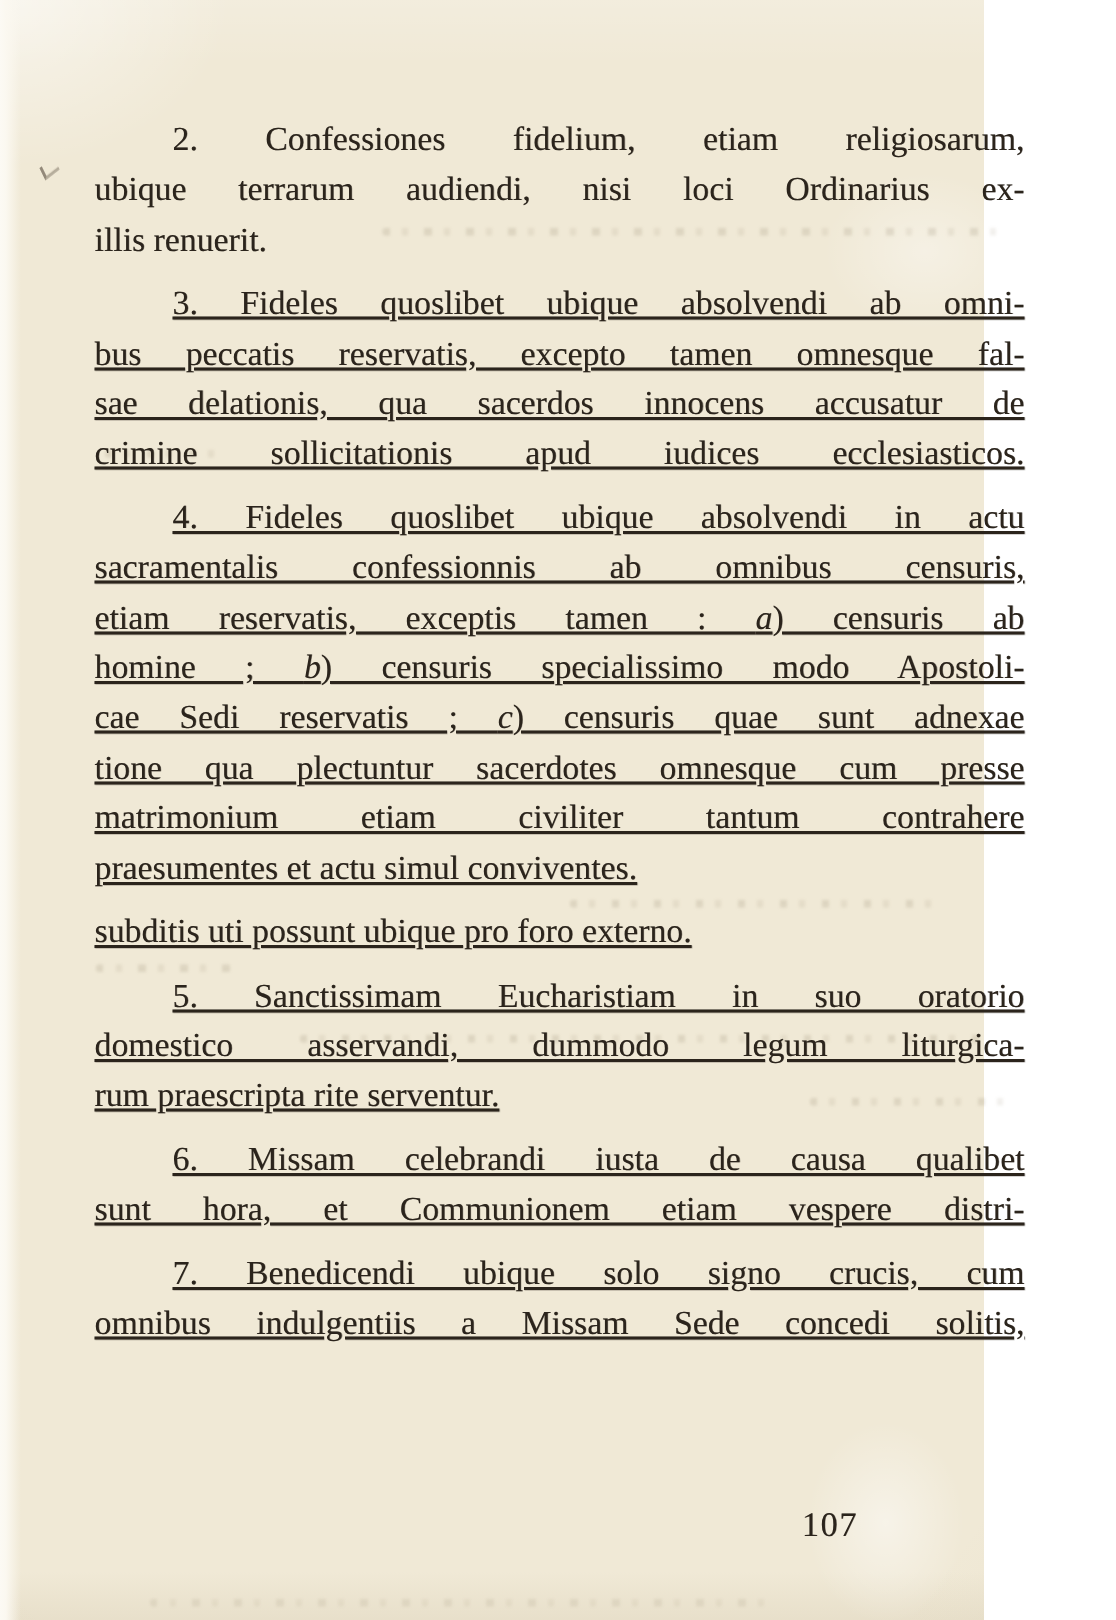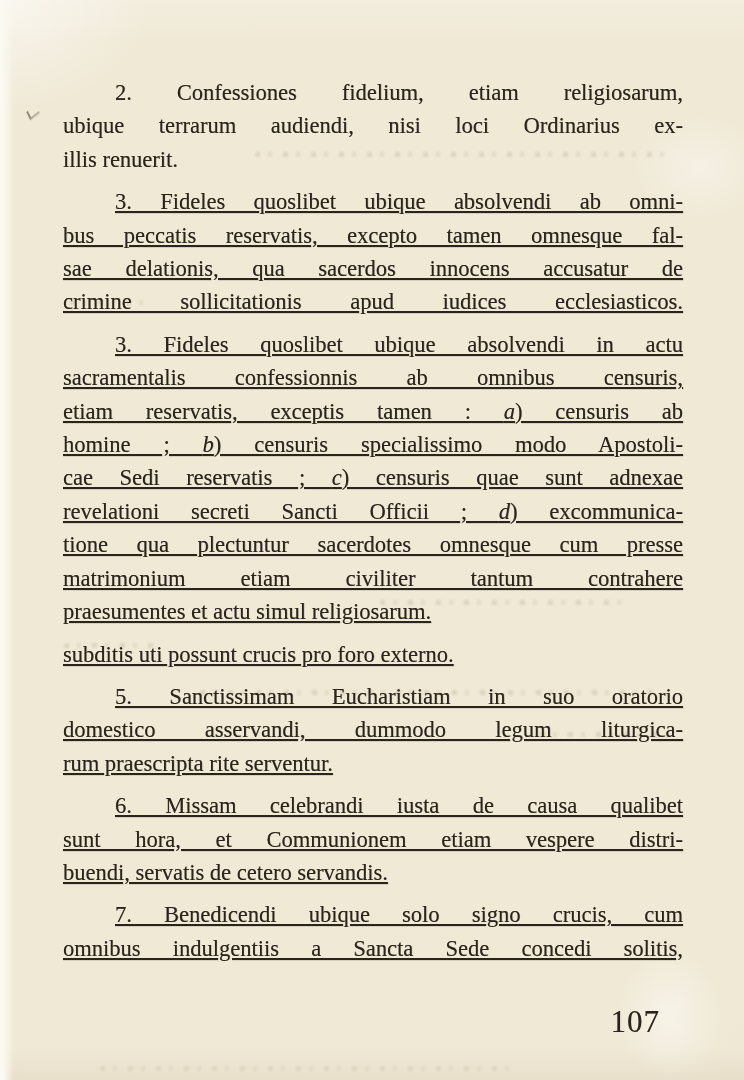--- a/index.html
+++ b/index.html
@@ -4,21 +4,21 @@
 <style>
   html, body {
     margin: 0;
     padding: 0;
     width: 744px;
     height: 1080px;
     overflow: hidden;
   }
   .page {
     position: relative;
-    width: 744px;
+    width: 656px;
     height: 1080px;
     background-color: #f0e9d6;
     background-image:
       radial-gradient(ellipse 220px 160px at 0% 0%, rgba(255,255,255,0.55), rgba(255,255,255,0) 70%),
       radial-gradient(ellipse 90px 70px at 94% 15.5%, rgba(255,255,255,0.35), rgba(255,255,255,0) 75%),
       radial-gradient(ellipse 70px 90px at 90% 94%, rgba(255,255,255,0.45), rgba(255,255,255,0) 75%),
       radial-gradient(ellipse 120% 115% at 48% 42%, rgba(255,255,255,0) 62%, rgba(168,150,112,0.16) 100%),
       linear-gradient(180deg, rgba(255,255,255,0.18) 0%, rgba(255,255,255,0) 4%),
       linear-gradient(0deg, rgba(160,140,100,0.10) 0%, rgba(160,140,100,0) 3%);
     font-family: "Liberation Serif", "DejaVu Serif", serif;
@@ -45,21 +45,21 @@
     text-align: justify;
     text-align-last: justify;
   }
   .line.last { text-align-last: left; }
   .line.first { padding-left: 52px; }
   .line i { font-style: italic; }
   .page-number {
     position: absolute;
     top: 1004px;
     right: 84px;
-    font-size: 31px;
+    font-size: 23px;
     color: #2b241c;
     text-shadow: 0.35px 0.3px 0.3px rgba(43,36,28,0.45);
     letter-spacing: 1px;
   }
   
   .smudge {
     position: absolute;
     height: 5px;
     background: repeating-linear-gradient(90deg,
       rgba(125,110,82,0.16) 0 5px, rgba(125,110,82,0) 5px 13px,
@@ -107,43 +107,41 @@
         <div class="line">ubique terrarum audiendi, nisi loci Ordinarius ex-</div>
         <div class="line last">illis renuerit.</div>
       </div>
       <div class="para">
         <div class="line first">3. Fideles quoslibet ubique absolvendi ab omni-</div>
         <div class="line">bus peccatis reservatis, excepto tamen omnesque fal-</div>
         <div class="line">sae delationis, qua sacerdos innocens accusatur de</div>
         <div class="line">crimine sollicitationis apud iudices ecclesiasticos.</div>
       </div>
       <div class="para">
-        <div class="line first">3. Fideles quoslibet ubique absolvendi in actu</div>
+        <div class="line first">4. Fideles quoslibet ubique absolvendi in actu</div>
         <div class="line">sacramentalis confessionnis ab omnibus censuris,</div>
         <div class="line">etiam reservatis, exceptis tamen : <i>a</i>) censuris ab</div>
         <div class="line">homine ; <i>b</i>) censuris specialissimo modo Apostoli-</div>
         <div class="line">cae Sedi reservatis ; <i>c</i>) censuris quae sunt adnexae</div>
-        <div class="line">revelationi secreti Sancti Officii ; <i>d</i>) excommunica-</div>
         <div class="line">tione qua plectuntur sacerdotes omnesque cum presse</div>
         <div class="line">matrimonium etiam civiliter tantum contrahere</div>
-        <div class="line last">praesumentes et actu simul religiosarum.</div>
+        <div class="line last">praesumentes et actu simul conviventes.</div>
       </div>
       <div class="para">
-        <div class="line last">subditis uti possunt crucis pro foro externo.</div>
+        <div class="line last">subditis uti possunt ubique pro foro externo.</div>
       </div>
       <div class="para">
         <div class="line first">5. Sanctissimam Eucharistiam in suo oratorio</div>
         <div class="line">domestico asservandi, dummodo legum liturgica-</div>
         <div class="line last">rum praescripta rite serventur.</div>
       </div>
       <div class="para">
         <div class="line first">6. Missam celebrandi iusta de causa qualibet</div>
         <div class="line">sunt hora, et Communionem etiam vespere distri-</div>
-        <div class="line last">buendi, servatis de cetero servandis.</div>
       </div>
       <div class="para">
         <div class="line first">7. Benedicendi ubique solo signo crucis, cum</div>
-        <div class="line">omnibus indulgentiis a Sancta Sede concedi solitis,</div>
+        <div class="line">omnibus indulgentiis a Missam Sede concedi solitis,</div>
       </div>
     </main>
 
   <div class="page-number">107</div>
 </div>
 
 </body></html>

